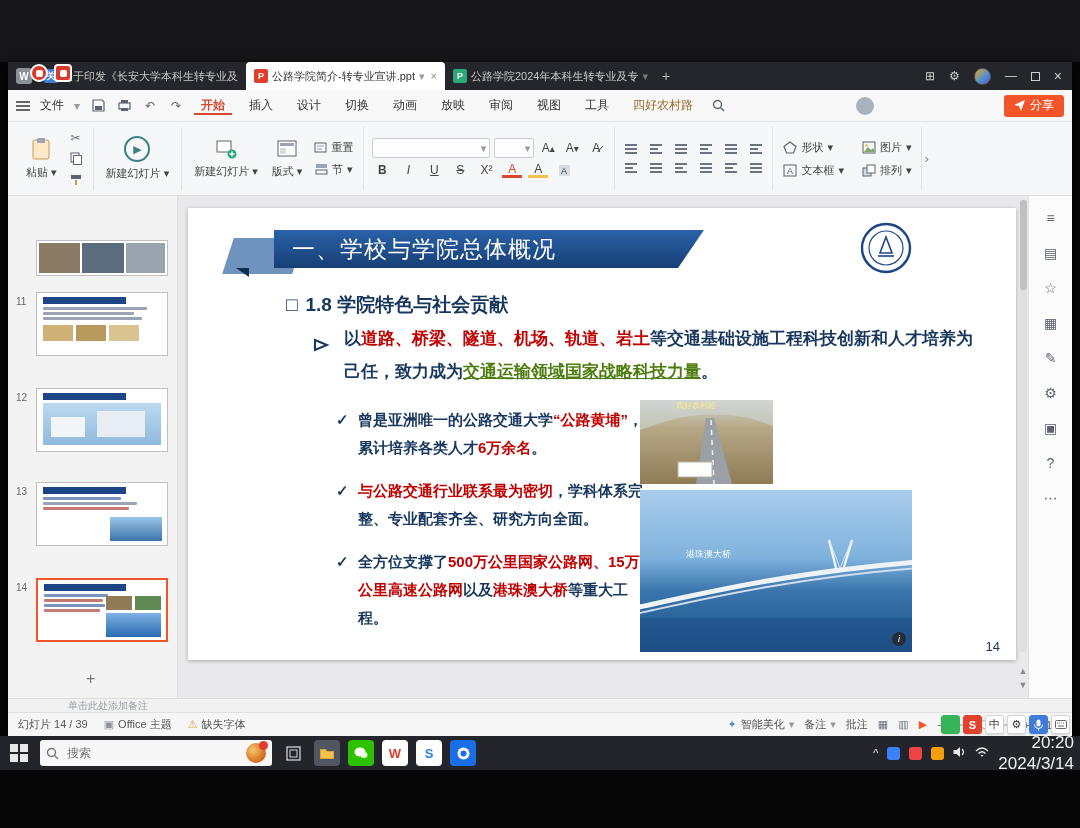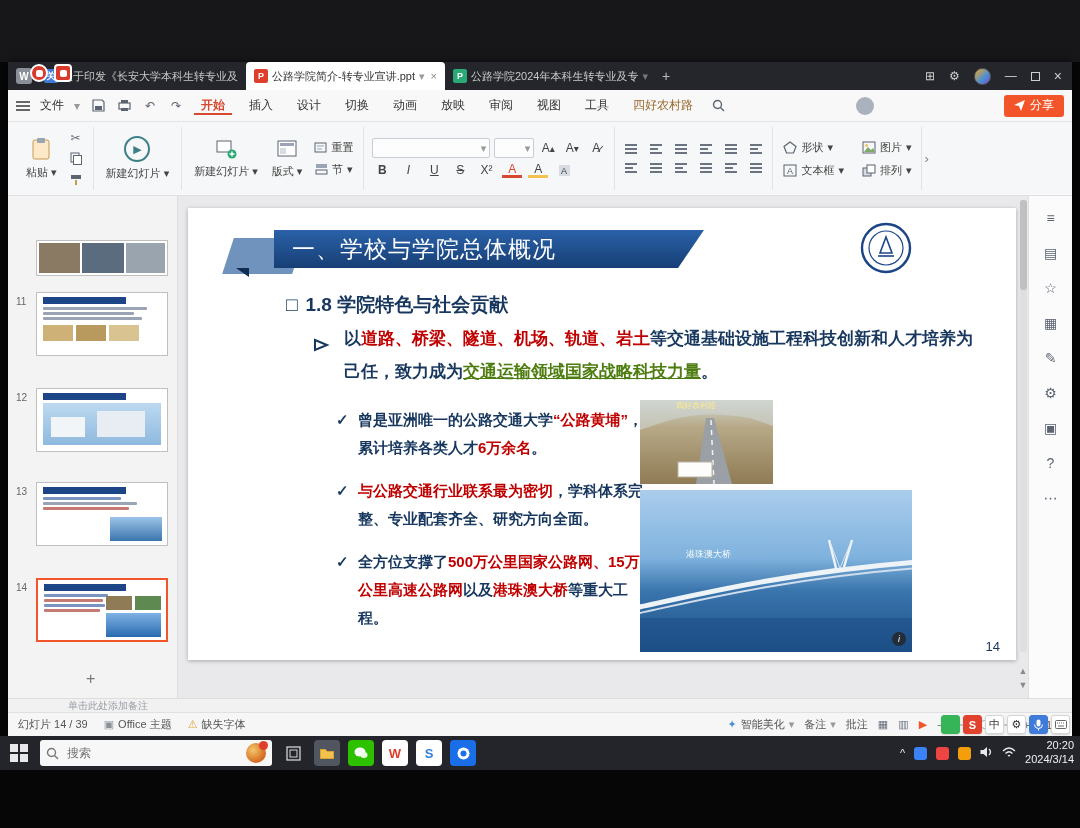--- a/index.html
+++ b/index.html
@@ -131,21 +131,21 @@
   .taskbar{left:0;top:736px;width:1080px;height:34px;background:#23252b;display:flex;align-items:center;padding:0 6px;gap:8px;}
   .startbtn{width:26px;height:26px;display:grid;grid-template-columns:8px 8px;grid-template-rows:8px 8px;gap:2px;align-content:center;justify-content:center;}
   .startbtn b{background:#e8e8ea;display:block;}
   .tsearch{width:232px;height:26px;background:#f7f7f8;border-radius:3px;display:flex;align-items:center;gap:6px;padding:0 6px;}
   .tsearch input{border:0;outline:0;background:transparent;font-size:12px;width:140px;color:#0f766e;}
   .foodimg{margin-left:auto;width:20px;height:20px;border-radius:50%;background:radial-gradient(circle at 35% 35%,#f6c66a,#d2691e 70%);position:relative;}
   .foodimg i{position:absolute;right:-2px;top:-2px;width:9px;height:9px;border-radius:50%;background:#e03e2d;display:block;}
   .tbic{width:26px;height:26px;border-radius:4px;display:flex;align-items:center;justify-content:center;font-size:13px;font-weight:bold;}
   .tray{margin-left:auto;display:flex;align-items:center;gap:9px;color:#e8e8ea;font-size:11px;}
   .mini{width:13px;height:13px;border-radius:3px;display:inline-block;}
-  .clock{text-align:right;line-height:1.25;font-size:11px;color:#f0f0f2;}
+  .clock{text-align:right;line-height:1.25;font-size:17px;color:#f0f0f2;}
 
   
   .sharebar{left:2px;top:789px;height:32px;background:#3a3a3a;border-radius:4px;display:flex;align-items:center;gap:8px;padding:0 16px 0 10px;color:#f0f0f0;font-size:12px;z-index:50;}
   .camic{width:16px;height:14px;background:#27c24c;border-radius:3px;position:relative;}
   .camic:after{content:"";position:absolute;left:4px;top:4px;border-left:7px solid #fff;border-top:3px solid transparent;border-bottom:3px solid transparent;}
 </style>
 </head>
 <body>
 
 <div class="screen">

